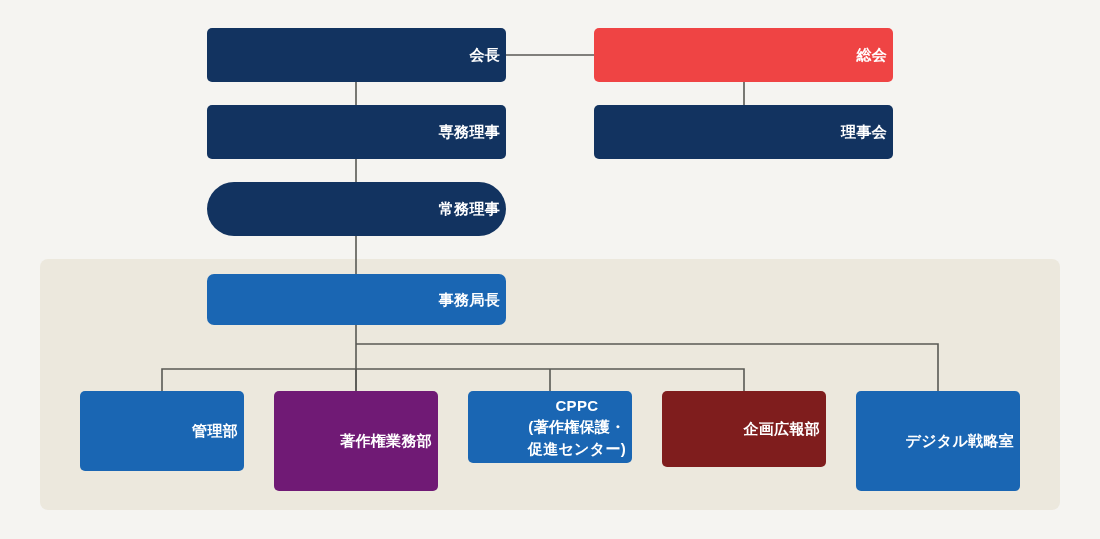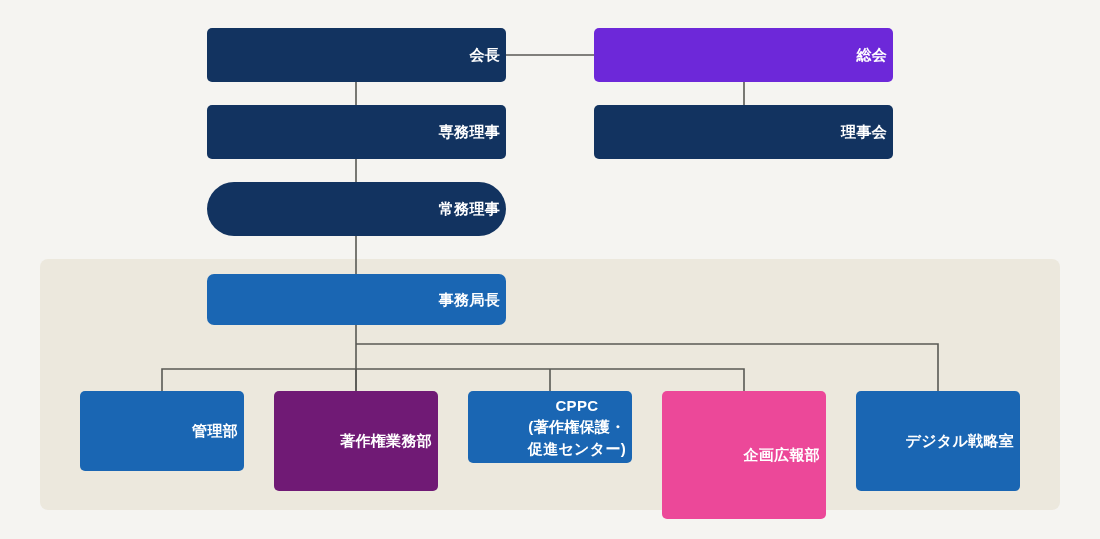--- a/index.html
+++ b/index.html
@@ -77,21 +77,21 @@
       <path d="M 356 369 L 162 369 L 162 391" fill="none" stroke="#595954" stroke-width="1.6"></path>
       <path d="M 356 369 L 744 369 L 744 391" fill="none" stroke="#595954" stroke-width="1.6"></path>
       <path d="M 356 369 L 356 391" fill="none" stroke="#595954" stroke-width="1.6"></path>
       <path d="M 550 369 L 550 391" fill="none" stroke="#595954" stroke-width="1.6"></path>
     </svg>
 
   <div id="node-layer">
       <div class="node level-exec" style="left: 207px; top: 28px; width: 299px; height: 54px; background: rgb(18, 51, 96);">
         <span class="node-label">会長</span>
       </div>
-      <div class="node level-exec" style="left: 594px; top: 28px; width: 299px; height: 54px; background: #6d28d9;">
+      <div class="node level-exec" style="left: 594px; top: 28px; width: 299px; height: 54px; background: #ef4444;">
         <span class="node-label">総会</span>
       </div>
       <div class="node level-exec" style="left: 207px; top: 105px; width: 299px; height: 54px; background: rgb(18, 51, 96);">
         <span class="node-label">専務理事</span>
       </div>
       <div class="node level-exec" style="left: 594px; top: 105px; width: 299px; height: 54px; background: rgb(18, 51, 96); padding-left: 48px;">
         <span class="node-label">理事会</span>
       </div>
       <div class="node level-exec" style="left: 207px; top: 182px; width: 299px; height: 54px; background: rgb(18, 51, 96); border-radius: 27px;">
         <span class="node-label">常務理事</span>
@@ -103,21 +103,21 @@
         <span class="node-label">管理部</span>
       </div>
       <div class="node level-dept" style="left: 274px; top: 391px; width: 164px; height: 100px; background: #701a75;">
         <span class="node-label">著作権業務部</span>
       </div>
       <div class="node level-dept" style="left: 468px; top: 391px; width: 164px; height: 72px; background: rgb(26, 102, 179);">
         <span class="node-label">CPPC
 (著作権保護・
 促進センター)</span>
       </div>
-      <div class="node level-dept" style="left: 662px; top: 391px; width: 164px; height: 128px; background: #ec4899;">
+      <div class="node level-dept" style="left: 662px; top: 391px; width: 164px; height: 76px; background: #7f1d1d;">
         <span class="node-label">企画広報部</span>
       </div>
       <div class="node level-dept" style="left: 856px; top: 391px; width: 164px; height: 100px; background: rgb(26, 102, 179);">
         <span class="node-label">デジタル戦略室</span>
       </div>
     </div>
 
 </div>
 
 </body></html>

